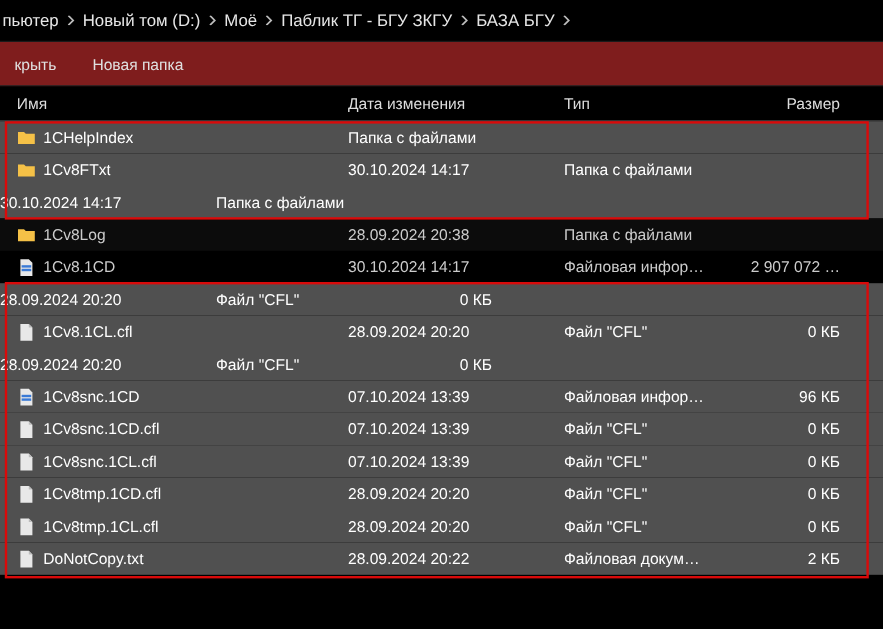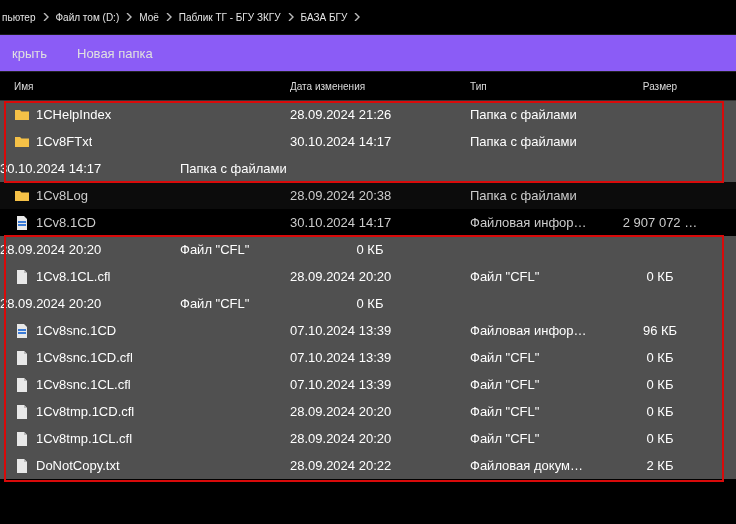--- a/index.html
+++ b/index.html
@@ -1,25 +1,25 @@
 <!DOCTYPE html>
 <html><head>
 <meta charset="utf-8">
 <style>
   html,body{margin:0;padding:0;background:#000;font-family:"Segoe UI",Arial,sans-serif;font-size:13px;color:#ccc;width:736px;height:524px;overflow:hidden}
-  .breadcrumb{display:flex;align-items:center;height:34px;padding-left:0;background:#000;color:#e6e6e6;font-size:10px;border-bottom:1px solid #1a1a1a}
+  .breadcrumb{display:flex;align-items:center;height:34px;padding-left:0;background:#000;color:#e6e6e6;font-size:14px;border-bottom:1px solid #1a1a1a}
   .bc-item{padding:0 2px;display:flex;align-items:center;white-space:nowrap}
   .chev{display:inline-flex;width:16px;justify-content:center;color:#bbb;font-size:10px}
-  .toolbar{display:flex;align-items:center;height:36px;padding-left:6px;background:#8b5cf6;gap:18px;border-bottom:1px solid #222}
+  .toolbar{display:flex;align-items:center;height:36px;padding-left:6px;background:#7f1d1d;gap:18px;border-bottom:1px solid #222}
   .tb-btn{color:#e0e0e0;font-size:13px;padding:4px 6px}
-  .headers{display:flex;align-items:center;height:28px;background:#000;border-bottom:1px solid #333;color:#ddd;font-size:10px}
+  .headers{display:flex;align-items:center;height:28px;background:#000;border-bottom:1px solid #333;color:#ddd;font-size:13px}
   .col-name{width:290px;padding-left:14px;box-sizing:border-box}
   .col-date{width:180px}
   .col-type{width:150px}
-  .col-size{width:90px;text-align:center;padding-right:10px;box-sizing:border-box}
+  .col-size{width:90px;text-align:right;padding-right:10px;box-sizing:border-box}
   .list{position:relative}
   .hilite{position:absolute;border:2px solid #d90a0a;pointer-events:none;box-sizing:border-box}
   .hl-top{left:4px;top:0;width:720px;height:82px}
   .hl-bot{left:4px;top:134px;width:720px;height:247px}
   .row{display:flex;align-items:center;height:27px;font-size:13px}
   .row.sel{background:#505050;color:#fff}
   .row.alt{background:#0c0c0c}
   .row .col-name{display:flex;gap:6px}
   .icon{width:16px;height:16px;display:inline-flex;align-items:center;justify-content:center;flex-shrink:0}
   .name-text{white-space:nowrap;overflow:hidden;text-overflow:ellipsis}
@@ -29,21 +29,21 @@
 </head>
 <body>
 
 <div class="breadcrumb" id="bc">
     <span class="bc-item">пьютер</span>
     <span class="chev">
       <svg width="8" height="8" viewBox="0 0 8 8">
         <path d="M2 0 L6 4 L2 8" fill="none" stroke="#bbb" stroke-width="1.4"></path>
       </svg>
     </span>
-    <span class="bc-item">Файл том (D:)</span>
+    <span class="bc-item">Новый том (D:)</span>
     <span class="chev">
       <svg width="8" height="8" viewBox="0 0 8 8">
         <path d="M2 0 L6 4 L2 8" fill="none" stroke="#bbb" stroke-width="1.4"></path>
       </svg>
     </span>
     <span class="bc-item">Моё</span>
     <span class="chev">
       <svg width="8" height="8" viewBox="0 0 8 8">
         <path d="M2 0 L6 4 L2 8" fill="none" stroke="#bbb" stroke-width="1.4"></path>
       </svg>
@@ -79,23 +79,20 @@
   <div class="hilite hl-bot"></div>
 <div class="row sel">
       <div class="col-name">
         <span class="icon">
           <svg width="16" height="16" viewBox="0 0 16 16">
             <path fill="#f5c147" d="M1 3h5l1.5 1.5H15V13H1z"></path>
           </svg>
         </span>
         <span class="name-text">1CHelpIndex</span>
       </div>
-      <div class="col-date">
-        <span class="cell">28.09.2024 21:26</span>
-      </div>
       <div class="col-type">
         <span class="cell">Папка с файлами</span>
       </div>
       <div class="col-size">
         <span class="cell"></span>
       </div>
     </div>
     <div class="row sel">
       <div class="col-name">
         <span class="icon">

